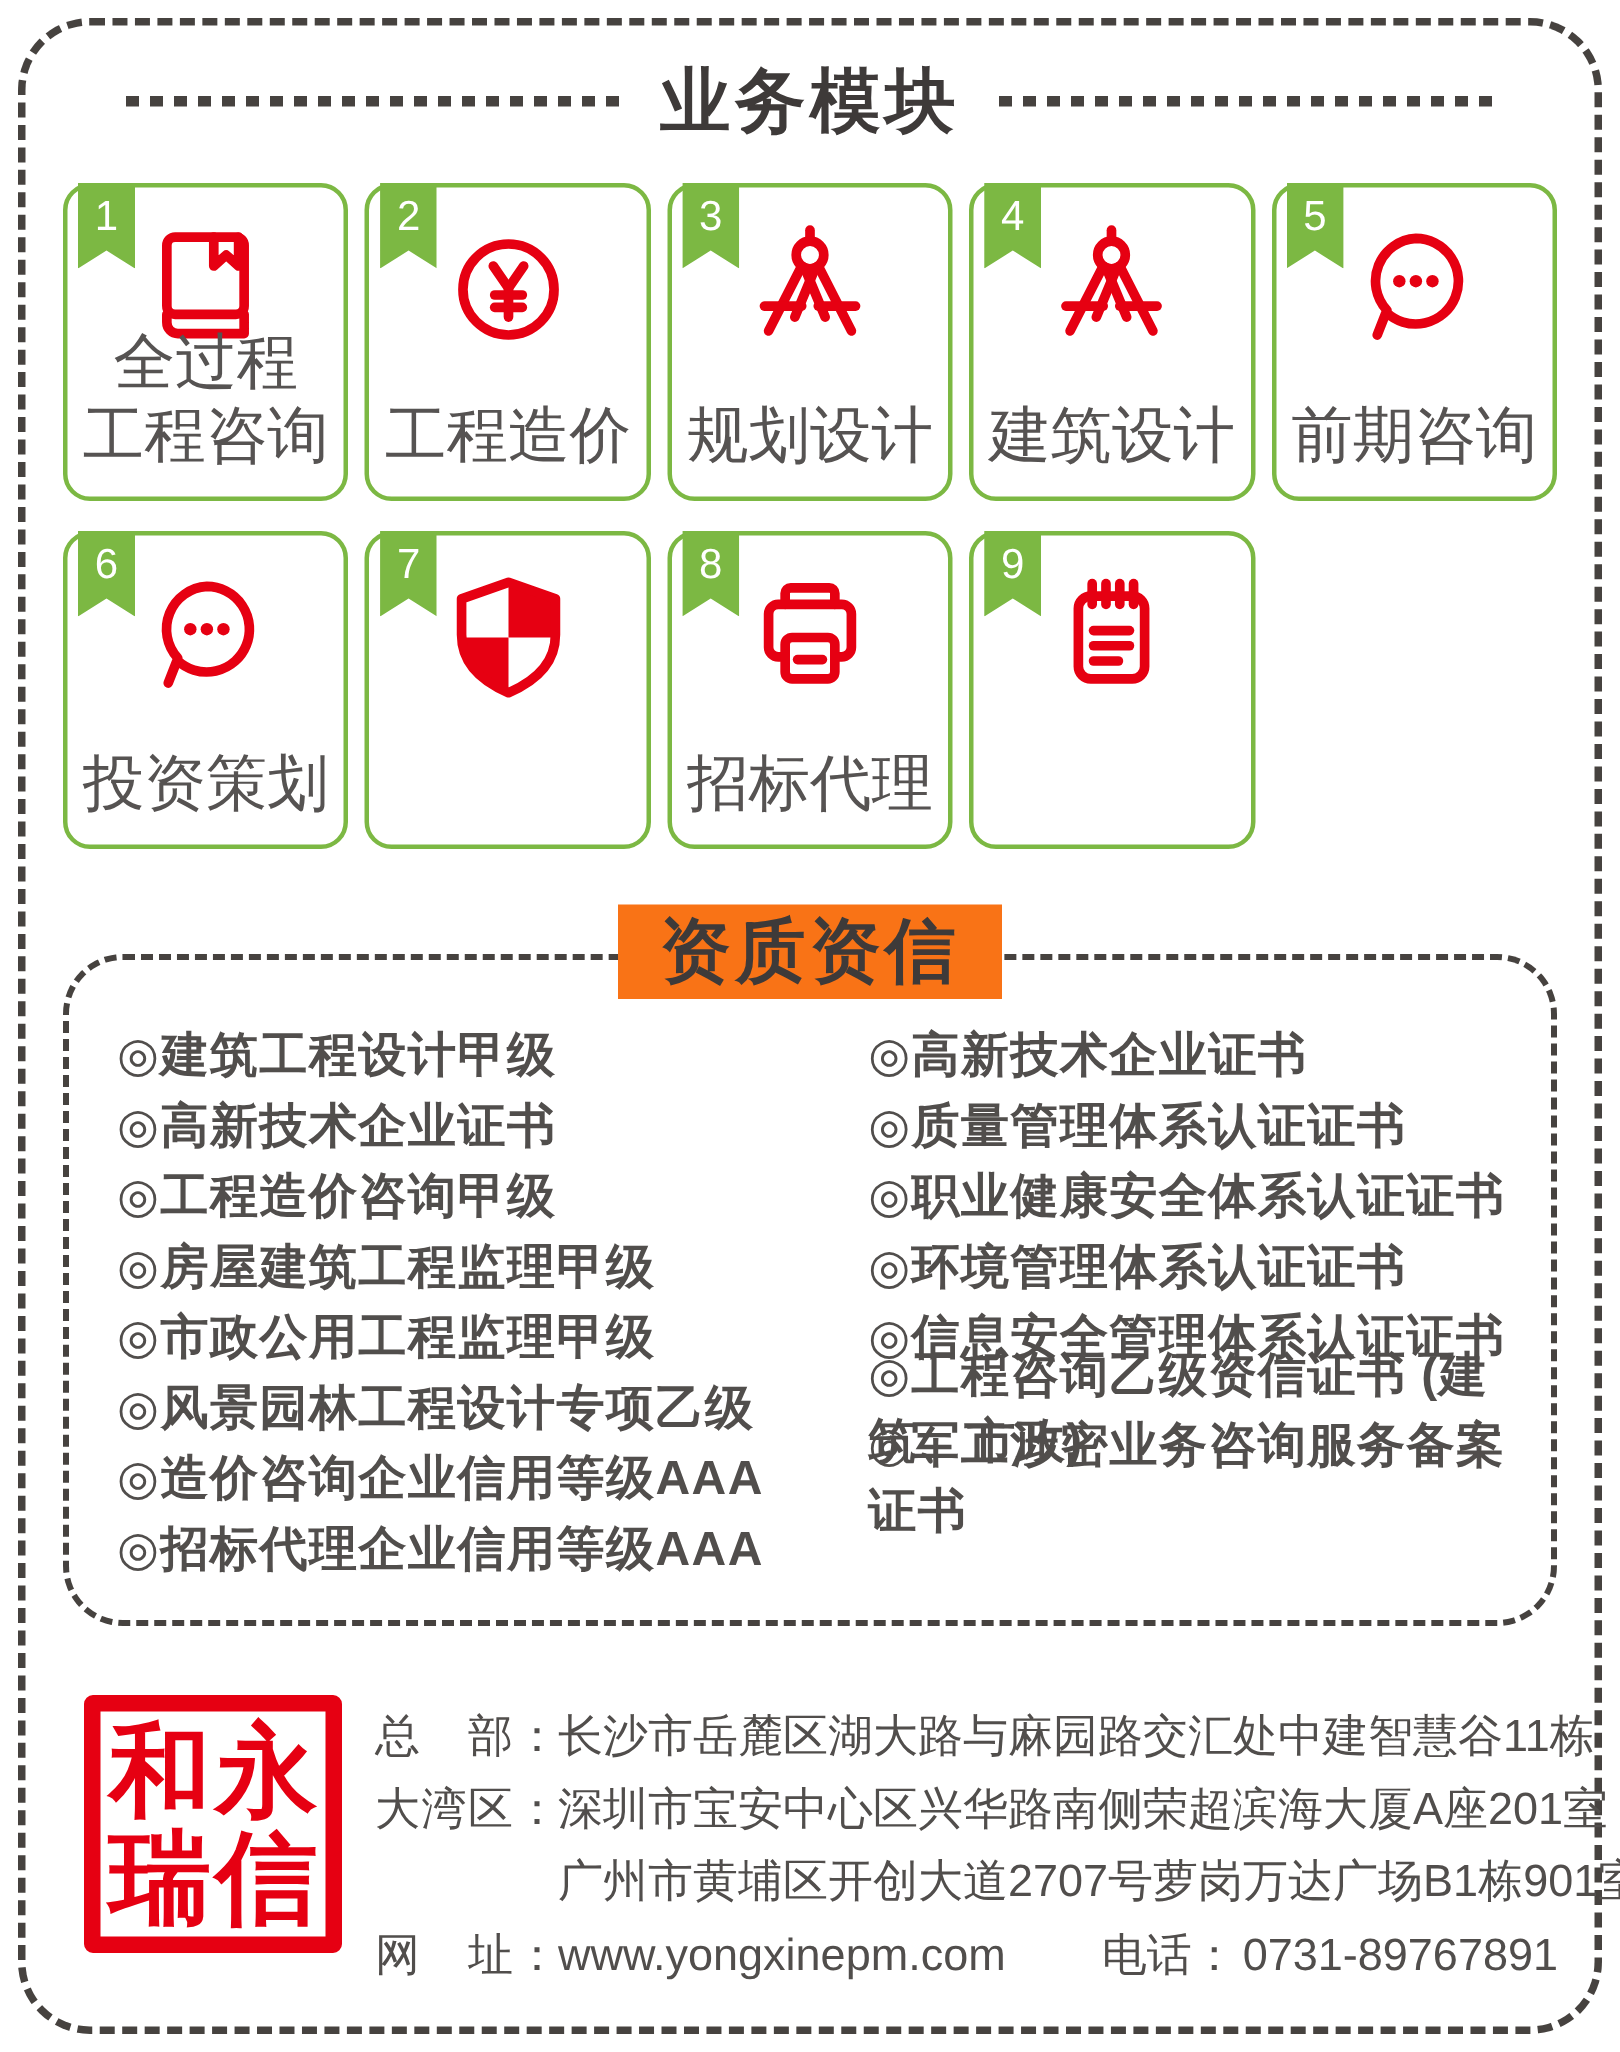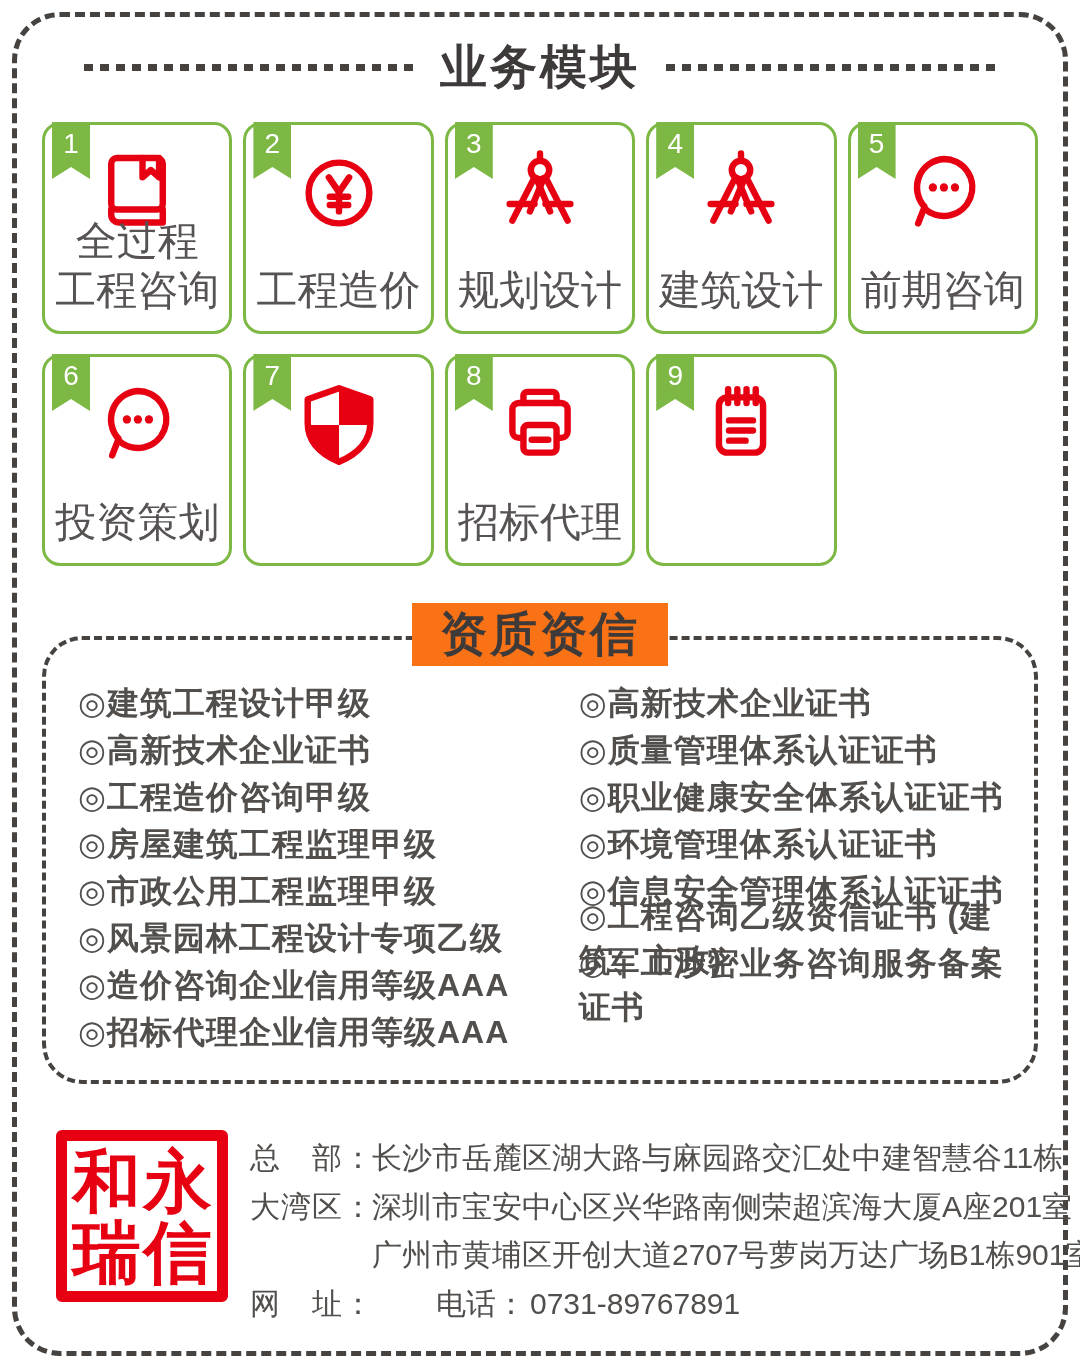--- a/index.html
+++ b/index.html
@@ -275,18 +275,19 @@
       <div class="contact-row">
         <span class="contact-label">大湾区：</span>
         <span>深圳市宝安中心区兴华路南侧荣超滨海大厦A座201室</span>
       </div>
       <div class="contact-row">
         <span class="contact-label"></span>
         <span>广州市黄埔区开创大道2707号萝岗万达广场B1栋901室</span>
       </div>
       <div class="contact-row">
         <span class="contact-label">网　址：</span>
+        <span>www.yongxinepm.com</span>
         <span class="phone-group"><span class="phone-label">电话：</span><span>0731-89767891</span></span>
       </div>
     </div>
   </div>
 
 </div>
 
 </body></html>

